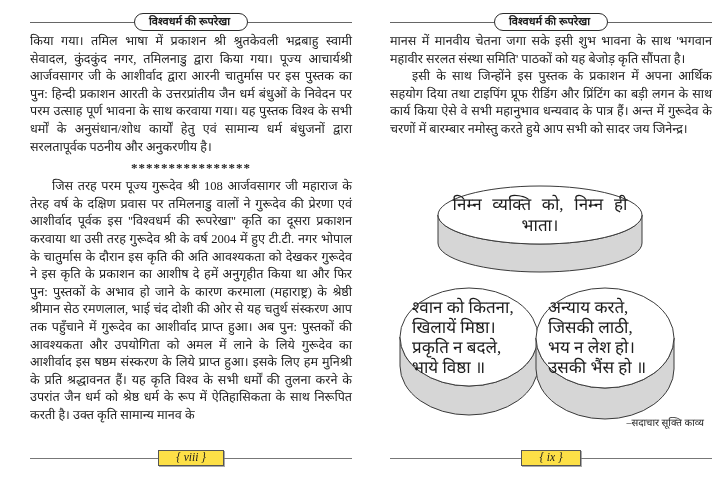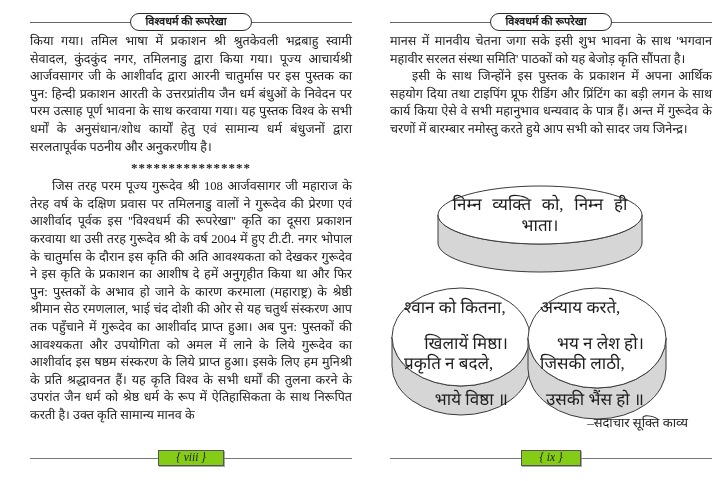--- a/index.html
+++ b/index.html
@@ -14,51 +14,51 @@
 
   .page { position: absolute; top: 0; height: 481px; width: 322px; }
   .page.left  { left: 30px; }
   .page.right { left: 390px; }
 
   
   .running-head { position: absolute; top: 12px; left: 0; right: 0; height: 20px;
     display: flex; align-items: center; }
   .head-rule { flex: 1; height: 0; border-top: 1px solid #666; }
   .head-box { border: 1px solid #2a2a2a; border-radius: 10px;
-    padding: 1px 24px 2px 14px; font-size: 11px; font-weight: bold;
+    padding: 1px 17px 2px 14px; font-size: 11px; font-weight: bold;
     white-space: nowrap; background: #fff; line-height: 13px; }
 
   
   .textblock { position: absolute; top: 33px; left: 0; width: 322px;
     font-size: 12.6px; line-height: 17.6px; text-align: justify; }
   .para { margin: 0; font-family: Liberation Serif, serif; }
   .para.indent { text-indent: 22px; }
   .separator { text-align: center; font-size: 13px; font-weight: bold;
     letter-spacing: 1px; line-height: 14px; margin: 5px 0 3px 0; }
   .signature { text-align: right; padding-right: 8px; margin-top: 1px; }
 
   
   .disk { position: absolute; }
   .disk svg { position: absolute; left: 0; top: 0; }
   .disk-text { position: absolute; z-index: 2; font-size: 17px; }
   .disk-top .disk-text { left: 0; right: 0; top: 10px; text-align: center;
     line-height: 21px; word-spacing: 0.38em; }
   .disk-small .disk-text { left: 14px; right: 10px; top: 12px; line-height: 20px; }
   .disk-small .vline { white-space: nowrap; }
-  .disk-small .vline.even { text-align: right; padding-right: 14px; margin-top: 16px; }
+  .disk-small .vline.even { padding-right: 14px; }
 
-  .attribution { position: absolute; right: 24px; top: 414px; text-align: left;
-    font-size: 13px; line-height: 18px; }
+  .attribution { position: absolute; right: 8px; top: 414px; text-align: left;
+    font-size: 10px; line-height: 18px; }
 
   
   .footer { position: absolute; top: 450px; left: 0; right: 0; height: 16px;
     display: flex; align-items: center; }
   .foot-rule { flex: 1; height: 0; border-top: 1px solid #777; }
   .foot-box { border: 1px solid #555; box-shadow: 1px 1px 0 #aaa;
-    background: #84cc16; font-style: italic; font-size: 11.5px;
+    background: #fde047; font-style: italic; font-size: 11.5px;
     padding: 0 17px 1px 17px; line-height: 13px; white-space: nowrap; }
 </style>
 </head>
 <body>
 
 <div class="spread">
 
   <div class="page left">
 
     <div class="running-head">
@@ -100,42 +100,42 @@
     <div class="disk disk-top" style="left:45px; top:184px; width:210px; height:95px;">
       <svg width="210" height="95" viewBox="0 0 210 95">
         <path d="M 3,31 V 59 A 102,29 0 0 0 207,59 V 31 A 102,29 0 0 1 3,31 Z" fill="#d6d6d6" stroke="#3a3a3a" stroke-width="1"></path>
         <ellipse cx="105" cy="31" rx="102" ry="29" fill="#ffffff" stroke="#3a3a3a" stroke-width="1"></ellipse>
       </svg>
       <div class="disk-text">
         <div class="vline">निम्न व्यक्ति को, निम्न ही भाता।</div>
       </div>
     </div>
 
-    <div class="disk disk-small" style="left:0; top:286px; width:142px; height:134px;">
+    <div class="disk disk-small" style="left:8px; top:286px; width:142px; height:134px;">
       <svg width="142" height="134" viewBox="0 0 142 134">
         <path d="M 2,51 V 80 A 69,49 0 0 0 140,80 V 51 A 69,49 0 0 1 2,51 Z" fill="#d6d6d6" stroke="#3a3a3a" stroke-width="1"></path>
         <ellipse cx="71" cy="51" rx="69" ry="49" fill="#ffffff" stroke="#3a3a3a" stroke-width="1"></ellipse>
       </svg>
       <div class="disk-text">
         <div class="vline odd">श्वान को कितना,</div>
         <div class="vline even">खिलायें मिष्ठा।</div>
         <div class="vline odd">प्रकृति न बदले,</div>
         <div class="vline even">भाये विष्ठा ॥</div>
       </div>
     </div>
 
-    <div class="disk disk-small" style="left:136px; top:286px; width:142px; height:138px;">
+    <div class="disk disk-small" style="left:144px; top:286px; width:142px; height:138px;">
       <svg width="142" height="138" viewBox="0 0 142 138">
         <path d="M 2,52 V 83 A 69,50 0 0 0 140,83 V 52 A 69,50 0 0 1 2,52 Z" fill="#d6d6d6" stroke="#3a3a3a" stroke-width="1"></path>
         <ellipse cx="71" cy="52" rx="69" ry="50" fill="#ffffff" stroke="#3a3a3a" stroke-width="1"></ellipse>
       </svg>
       <div class="disk-text">
         <div class="vline odd">अन्याय करते,</div>
+        <div class="vline odd">जिसकी लाठी,</div>
         <div class="vline even">भय न लेश हो।</div>
-        <div class="vline odd">जिसकी लाठी,</div>
         <div class="vline even">उसकी भैंस हो ॥</div>
       </div>
     </div>
 
     <div class="attribution">
       <div>–सदाचार सूक्ति काव्य</div>
     </div>
 
     <div class="footer">
       <div class="foot-rule"></div>

